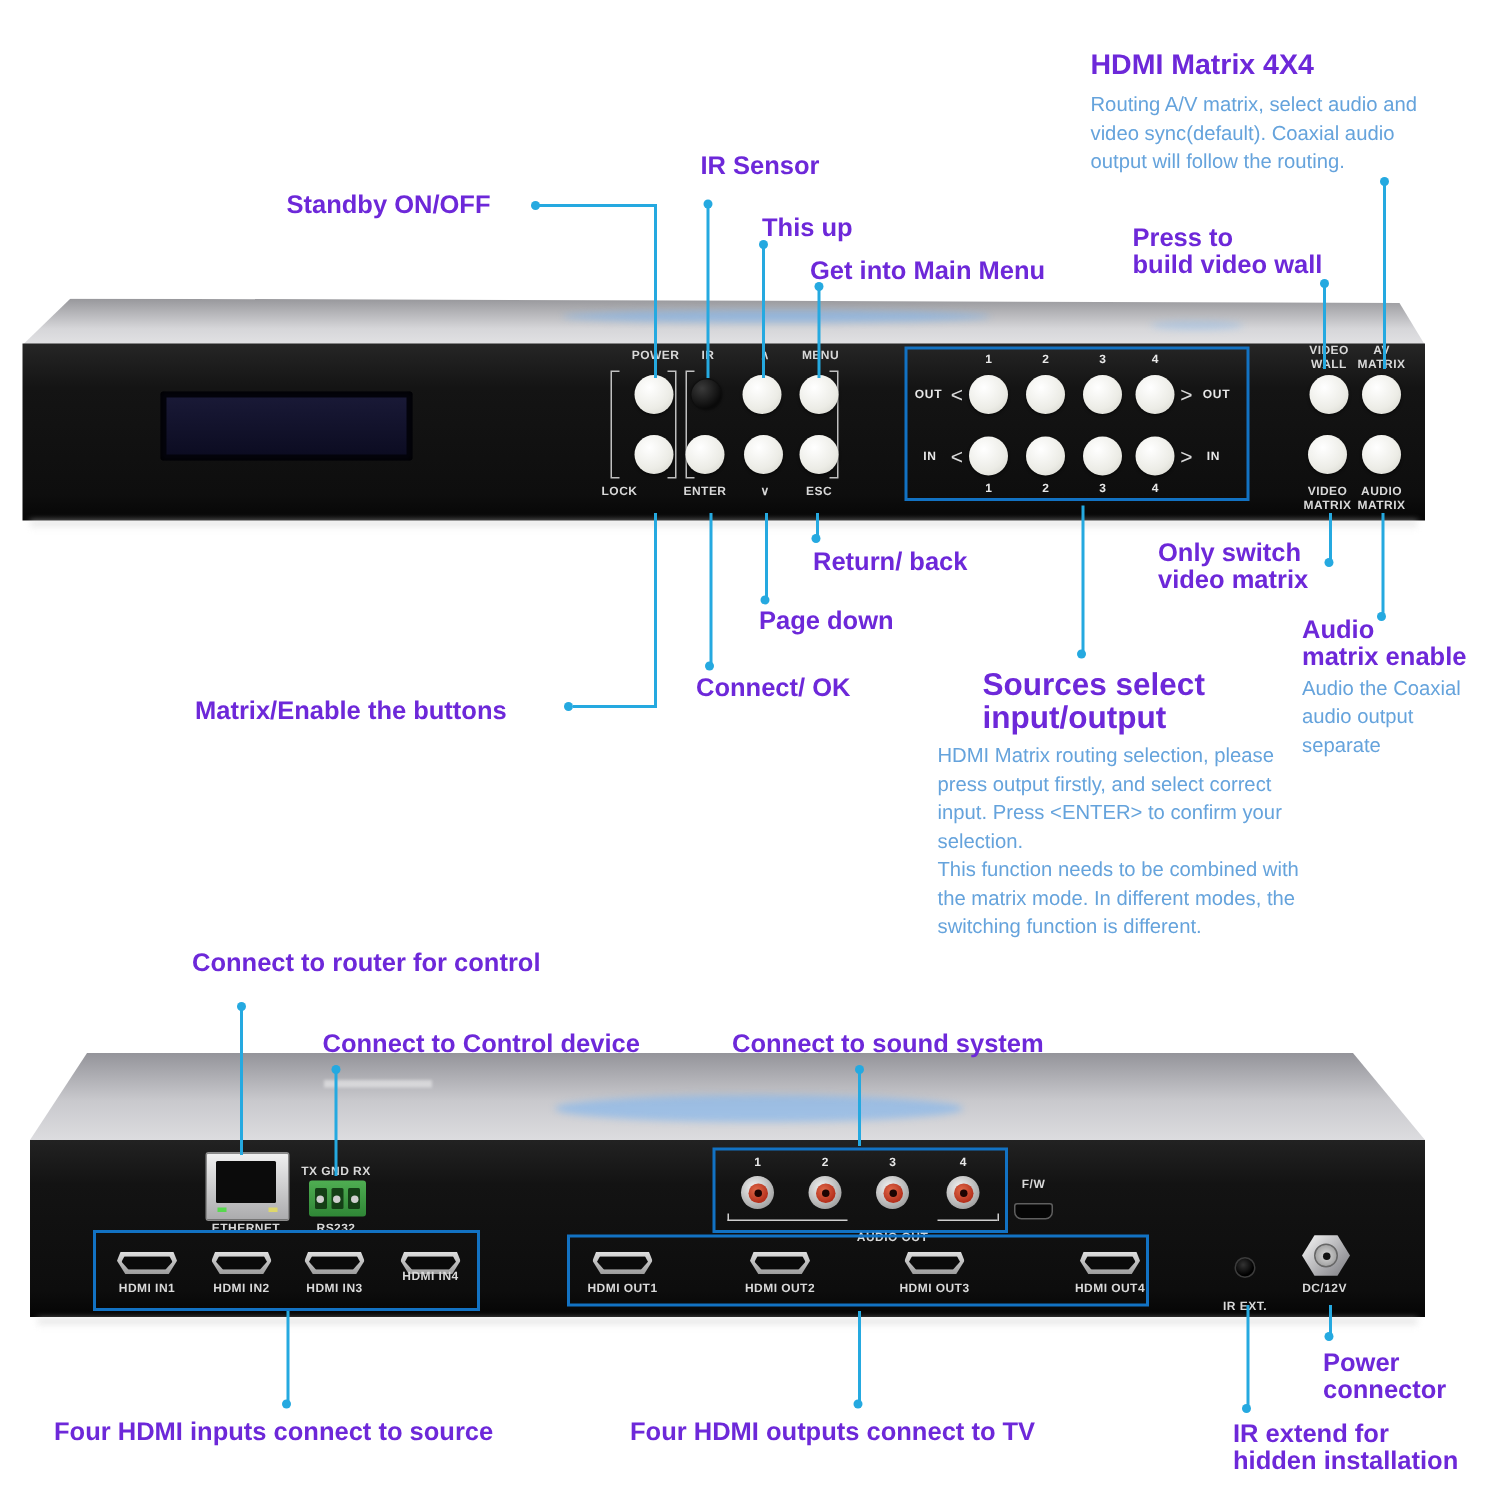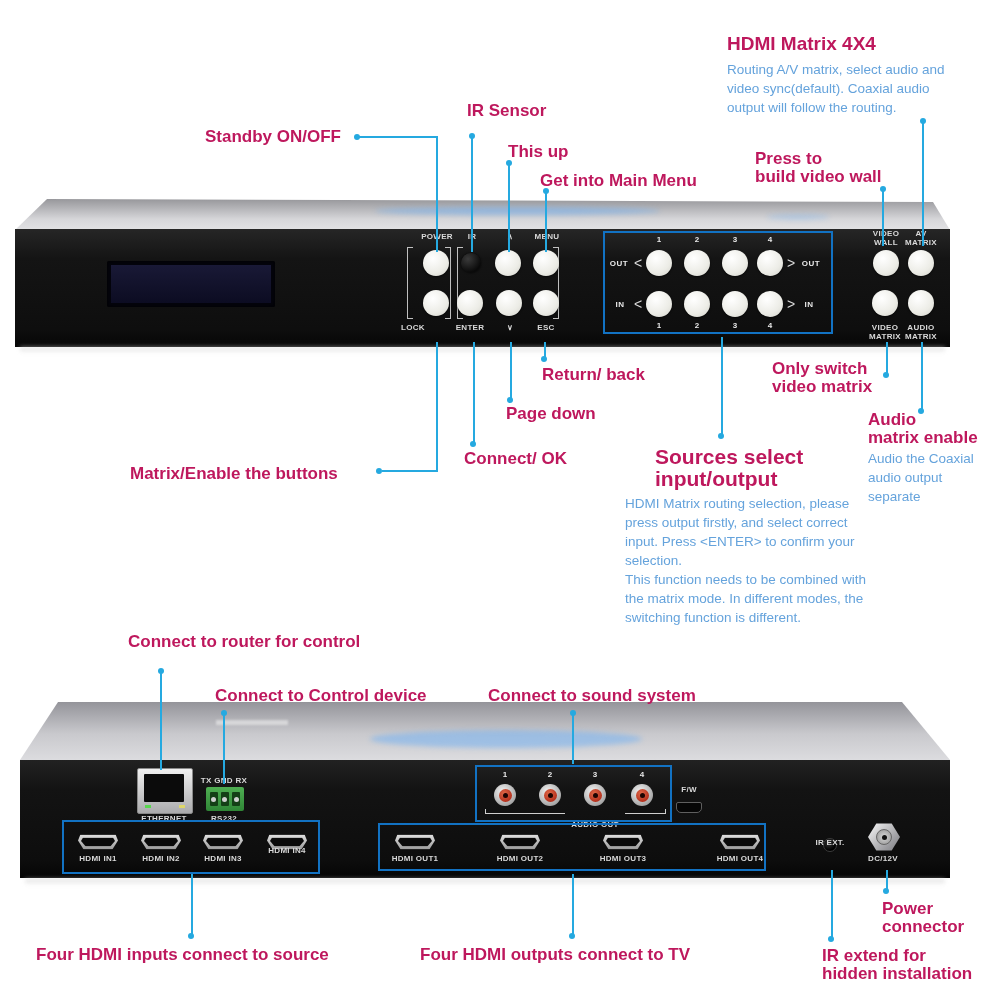--- a/index.html
+++ b/index.html
@@ -1,20 +1,20 @@
 <!DOCTYPE html>
 <html><head>
 <meta charset="utf-8">
 <style>
   html,body{margin:0;padding:0;}
   body{width:1000px;height:1000px;background:#fff;position:relative;overflow:hidden;
        font-family:"Liberation Sans", sans-serif;}
   .abs{position:absolute;}
   
-  .ann{position:absolute;font-weight:bold;font-size:17px;color:#be185d;white-space:nowrap;line-height:18px;}
+  .ann{position:absolute;font-weight:bold;font-size:17px;color:#6d28d9;white-space:nowrap;line-height:18px;}
   .h1{font-size:19px;}
   .h2{font-size:21px;line-height:22px;}
   .bodytxt{position:absolute;font-size:13.5px;font-weight:normal;color:#65a3dc;line-height:19px;white-space:normal;}
   
   .vline{position:absolute;width:2px;background:#25a9e0;}
   .hline{position:absolute;height:2px;background:#25a9e0;}
   .dot{position:absolute;width:6px;height:6px;border-radius:50%;background:#25a9e0;}
   
   .blue-rect{position:absolute;border:2px solid #1272c3;box-sizing:border-box;}
   .glow{position:absolute;background:rgba(110,175,245,.5);filter:blur(2.5px);border-radius:50%;}
@@ -200,30 +200,30 @@
   <div class="hdmi" style="left:395px;top:140px"></div>
   <div class="hdmi" style="left:500px;top:140px"></div>
   <div class="hdmi" style="left:603px;top:140px"></div>
   <div class="hdmi" style="left:720px;top:140px"></div>
   <div class="plabel" style="left:395px;top:152px">HDMI OUT1</div>
   <div class="plabel" style="left:500px;top:152px">HDMI OUT2</div>
   <div class="plabel" style="left:603px;top:152px">HDMI OUT3</div>
   <div class="plabel" style="left:720px;top:152px">HDMI OUT4</div>
 
   <div class="irjack" style="left:810px;top:143px"></div>
-  <div class="plabel" style="left:810px;top:136px">IR EXT.</div>
+  <div class="plabel" style="left:810px;top:164px">IR EXT.</div>
   <div class="dc" style="left:848px;top:121px"></div>
   <div class="plabel" style="left:863px;top:152px">DC/12V</div>
 </div>
 <div class="devshadow" style="left:25px;top:879px;width:920px"></div>
 
 <div class="ann h1" style="left:727px;top:35px">HDMI Matrix 4X4</div>
 <div class="bodytxt" style="left:727px;top:60px;width:232px">Routing A/V matrix, select audio and video sync(default). Coaxial audio output will follow the routing.</div>
 
-<div class="ann" style="left:205px;top:128px">Standby ON/OFF</div>
+<div class="ann" style="left:191px;top:128px">Standby ON/OFF</div>
 <div class="ann" style="left:467px;top:102px">IR Sensor</div>
 <div class="ann" style="left:508px;top:143px">This up</div>
 <div class="ann" style="left:540px;top:172px">Get into Main Menu</div>
 <div class="ann two" style="left:755px;top:150px">
   <div>Press to</div>
   <div>build video wall</div>
 </div>
 
 <div class="ann" style="left:542px;top:366px">Return/ back</div>
 <div class="ann" style="left:506px;top:405px">Page down</div>

